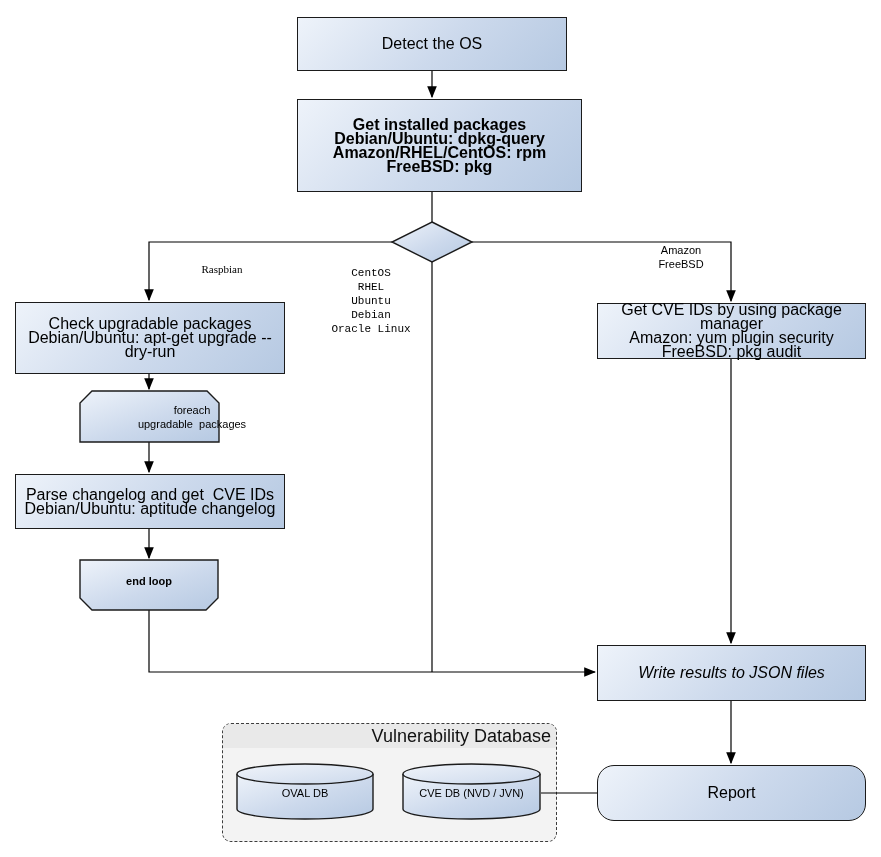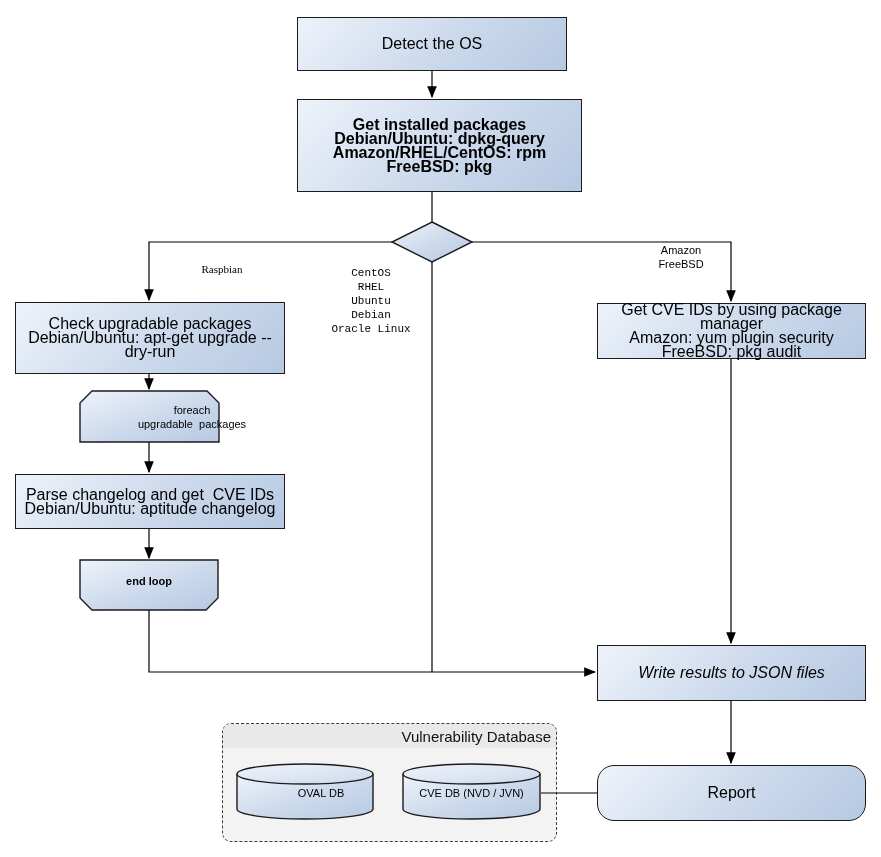--- a/index.html
+++ b/index.html
@@ -66,21 +66,21 @@
     position: absolute;
     left: 0; top: 0; right: 0;
     height: 24px;
     background: #e9e9e9;
     border-radius: 8px 8px 0 0;
     display: flex;
     align-items: center;
     justify-content: flex-end;
     padding-right: 5px;
     box-sizing: border-box;
-    font-size: 15px;
+    font-size: 18px;
     color: #111;
   }
 </style>
 </head>
 <body>
 
 <div class="canvas">
 
   <div class="db-container">
     <div class="db-header">
@@ -149,21 +149,21 @@
 
   <div class="node" style="left:597px; top:645px; width:269px; height:56px;font-style:italic;">Write results to JSON files</div>
 
   <div class="node" style="left:597px; top:765px; width:269px; height:56px;border-radius:17px;">Report</div>
 
   <div class="shape-label" style="left:80px; top:391px; width:156px; height:51px;margin-left:34px;">foreach
 upgradable  packages</div>
 
   <div class="shape-label" style="left:80px; top:560px; width:138px; height:42px;font-weight:bold;">end loop</div>
 
-  <div class="shape-label" style="left:237px; top:779px; width:136px; height:28px;padding-left:16px;">OVAL DB</div>
+  <div class="shape-label" style="left:237px; top:779px; width:136px; height:28px;">OVAL DB</div>
 
   <div class="shape-label" style="left:403px; top:779px; width:137px; height:28px;">CVE DB (NVD / JVN)</div>
 
   <div class="edge-label" style="left:190px; top:262px; width:64px;font-family:Liberation Serif, serif;">Raspbian</div>
 
   <div class="edge-label" style="left:321px; top:266px; width:100px;font-family:Liberation Mono, monospace;">CentOS
 RHEL
 Ubuntu
 Debian
 Oracle Linux</div>

